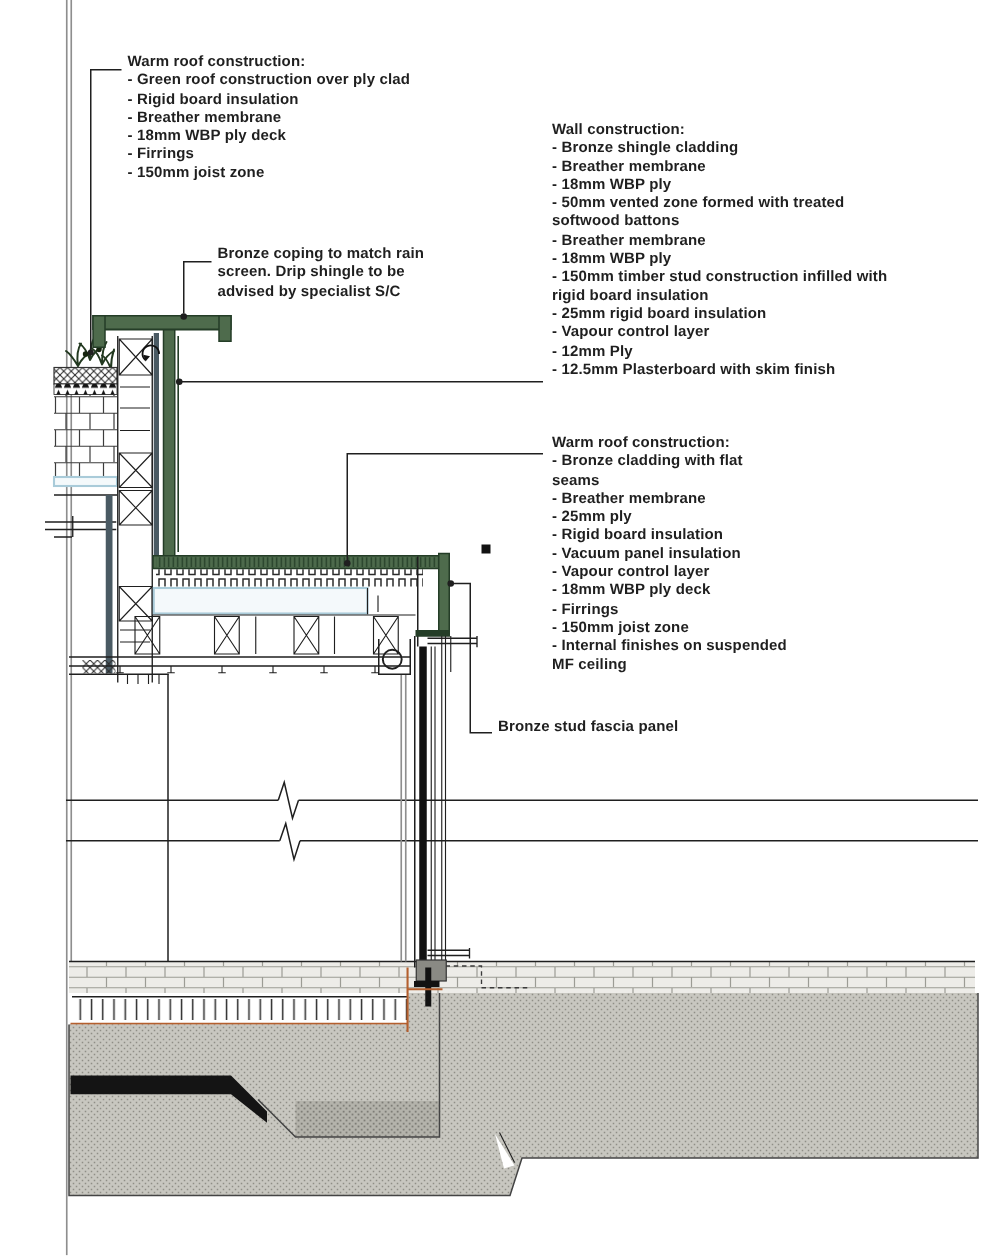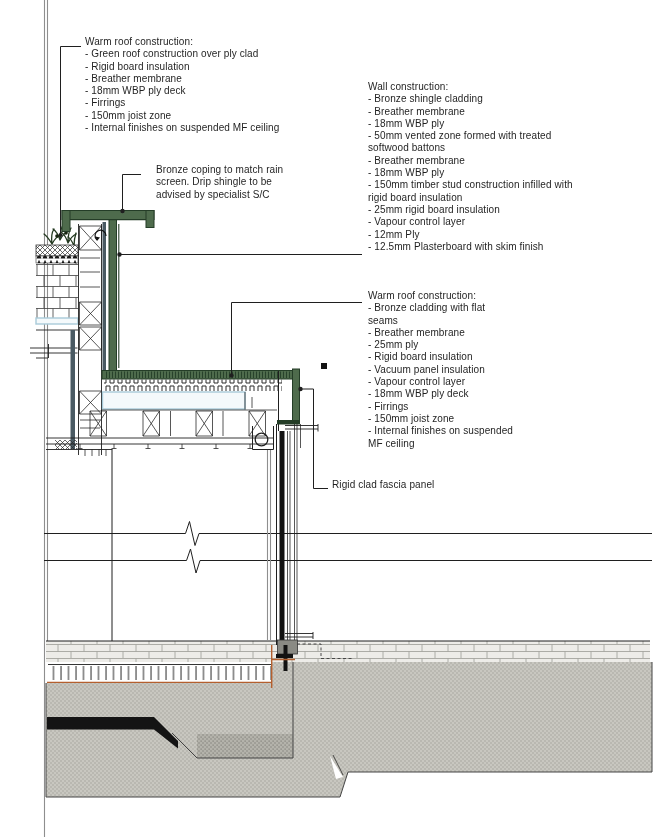--- a/index.html
+++ b/index.html
@@ -1,17 +1,17 @@
 <!DOCTYPE html>
 <html style="--line: #1f1f1f; --context_gray: #8e8e8e; --bronze: #4e6b4c; --bronze_dark: #243d27; --membrane_slate: #4a5a63; --insulation_blue_stroke: #a9cbd9; --insulation_blue_fill: #f4f9fb; --ground_fill: #c8c7c0; --ground_dot: #8f8e86; --trench_fill: #b4b3ab; --screed_fill: #edece8; --screed_line: #9c9c95; --slab_edge_orange: #b45f2e; --dpm_black: #141414; --plant_green: #22381f;"><head>
 <meta charset="utf-8">
 <style>
   html,body{margin:0;padding:0;background:#fff;}
   .stage{position:relative;width:659px;height:837px;background:#fff;overflow:hidden;
-         font-family:"Liberation Sans",sans-serif;}
+         font-family:"Liberation Sans",sans-serif;font-weight:bold;}
   .stage svg{position:absolute;left:0;top:0;}
   .ann{position:absolute;font-size:10px;line-height:12.3px;letter-spacing:.1px;
        color:var(--line,#1f1f1f);white-space:pre;}
   
   .ctx{stroke:var(--context_gray);stroke-width:1.1;fill:none}
   .ln1{stroke:var(--line);stroke-width:1;fill:none}
   .ln9{stroke:var(--line);stroke-width:.9;fill:none}
   .thin{stroke:var(--line);stroke-width:.75;fill:none}
   .bronze{fill:var(--bronze);stroke:var(--bronze_dark);stroke-width:1}
   .bronzeDark{fill:var(--bronze_dark);stroke:none}
@@ -201,23 +201,23 @@
     <circle cx="122.5" cy="211" r="2.2" class="dot"></circle>
     <path class="ln1" d="M362,254.5H121"></path>
     <circle cx="119.5" cy="254.5" r="2.2" class="dot"></circle>
     <path class="ln1" d="M362,302.5H231.5V374"></path>
     <circle cx="231.5" cy="375.5" r="2.2" class="dot"></circle>
     <path class="ln1" d="M328,488.5H313.5V389H302"></path>
     <circle cx="300.5" cy="389" r="2.2" class="dot"></circle>
   </g>
 </svg>
 
-<div class="ann" style="left:85px;top:36px"><div>Warm roof construction:</div><div>- Green roof construction over ply clad</div><div>- Rigid board insulation</div><div>- Breather membrane</div><div>- 18mm WBP ply deck</div><div>- Firrings</div><div>- 150mm joist zone</div><div>- Internal finishes on suspended MF ceiling</div></div>
-
-<div class="ann" style="left:156px;top:164px"><div>Bronze coping to match rain</div><div>screen. Drip shingle to be</div><div>advised by specialist S/C</div></div>
+<div class="ann" style="left:85px;top:36px"><div>Warm roof construction:</div><div>- Green roof construction over ply clad</div><div>- Rigid board insulation</div><div>- Breather membrane</div><div>- 18mm WBP ply deck</div><div>- Firrings</div><div>- 150mm joist zone</div></div>
+
+<div class="ann" style="left:145px;top:164px"><div>Bronze coping to match rain</div><div>screen. Drip shingle to be</div><div>advised by specialist S/C</div></div>
 
 <div class="ann" style="left:368px;top:81px"><div>Wall construction:</div><div>- Bronze shingle cladding</div><div>- Breather membrane</div><div>- 18mm WBP ply</div><div>- 50mm vented zone formed with treated</div><div>softwood battons</div><div>- Breather membrane</div><div>- 18mm WBP ply</div><div>- 150mm timber stud construction infilled with</div><div>rigid board insulation</div><div>- 25mm rigid board insulation</div><div>- Vapour control layer</div><div>- 12mm Ply</div><div>- 12.5mm Plasterboard with skim finish</div></div>
 
 <div class="ann" style="left:368px;top:290px"><div>Warm roof construction:</div><div>- Bronze cladding with flat</div><div>seams</div><div>- Breather membrane</div><div>- 25mm ply</div><div>- Rigid board insulation</div><div>- Vacuum panel insulation</div><div>- Vapour control layer</div><div>- 18mm WBP ply deck</div><div>- Firrings</div><div>- 150mm joist zone</div><div>- Internal finishes on suspended</div><div>MF ceiling</div></div>
 
-<div class="ann" style="left:332px;top:479px"><div>Rigid clad fascia panel</div></div>
+<div class="ann" style="left:332px;top:479px"><div>Bronze stud fascia panel</div></div>
 
 </div>
 
 </body></html>

